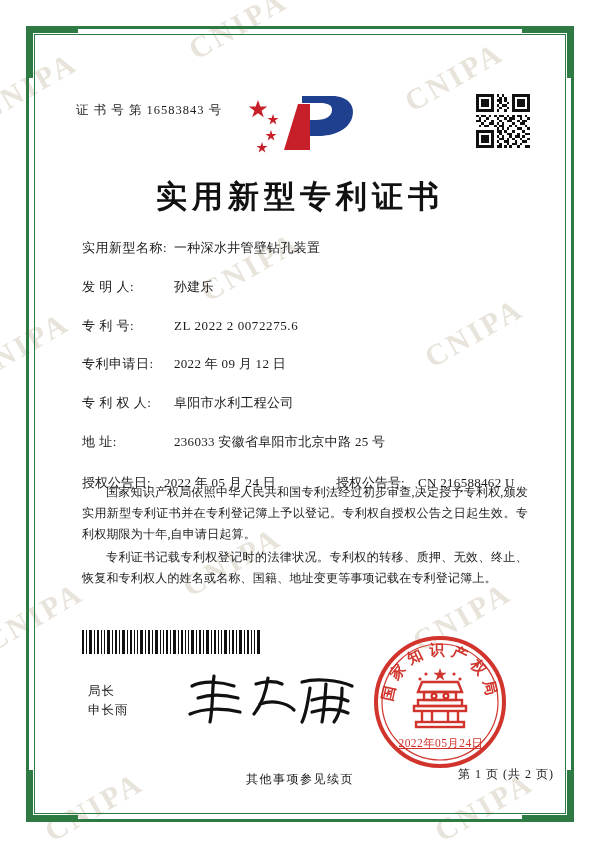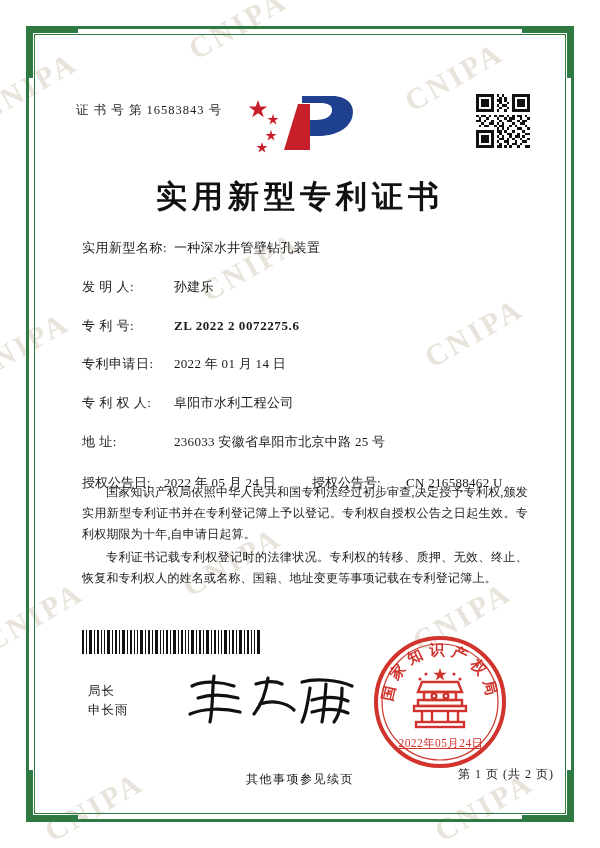--- a/index.html
+++ b/index.html
@@ -147,34 +147,32 @@
     letter-spacing: 0.5px;
     font-size: 13px;
   }
   .value {
     font-size: 13px;
     letter-spacing: 0.3px;
   }
   .value.mono {
     font-family: "Liberation Serif", serif;
     letter-spacing: 0.6px;
-    font-weight: bold;
   }
   .row-split {
     display: flex;
     align-items: center;
     margin-bottom: 18px;
   }
   .half {
     display: flex;
     align-items: baseline;
   }
   .half.second {
-    margin-left: 36px;
-    gap: 12px;
+    margin-left: 60px;
   }
   .half .label2 {
     width: 82px;
     flex: none;
   }
 
   
   .paras {
     position: absolute;
     left: 36px;
@@ -426,21 +424,21 @@
         <span class="value">孙建乐</span>
       </div>
 
       <div class="row">
         <span class="label">专 利 号:</span>
         <span class="value mono">ZL 2022 2 0072275.6</span>
       </div>
 
       <div class="row">
         <span class="label">专利申请日:</span>
-        <span class="value">2022 年 01 月 14 日</span>
+        <span class="value">2022 年 09 月 12 日</span>
       </div>
 
       <div class="row">
         <span class="label">专 利 权 人:</span>
         <span class="value">阜阳市水利工程公司</span>
       </div>
 
       <div class="row">
         <span class="label">地 址:</span>
         <span class="value">236033 安徽省阜阳市北京中路 25 号</span>

